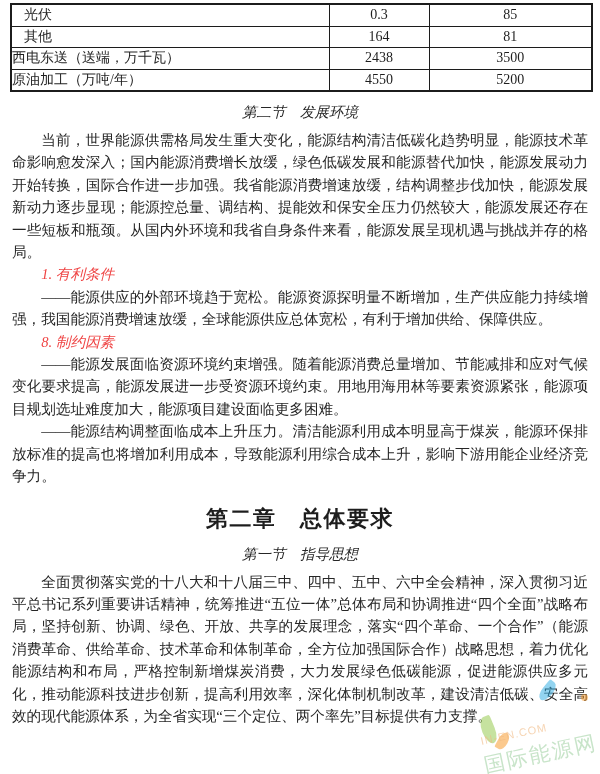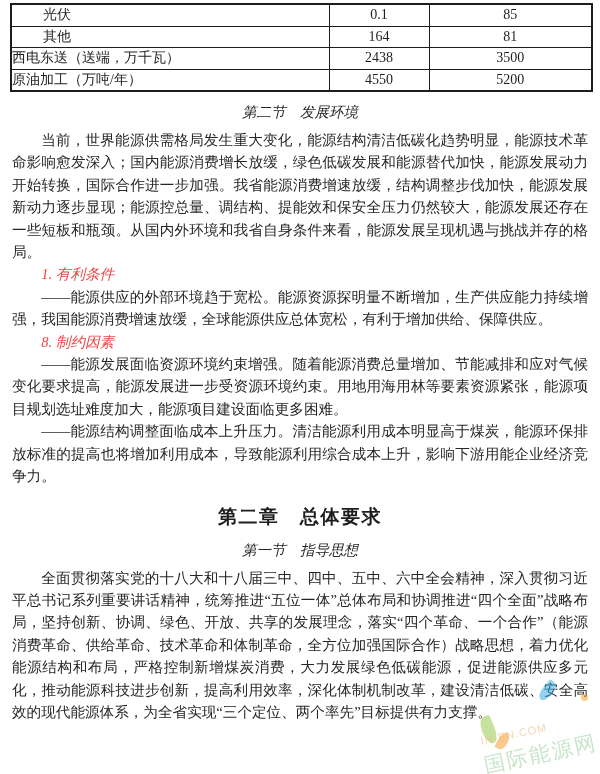--- a/index.html
+++ b/index.html
@@ -31,37 +31,37 @@
     font-size:14px;
     color:#1e1e1e;
     padding:0;
     overflow:hidden;
     white-space:nowrap;
   }
   col.c1 { width:318px; }
   col.c2 { width:100px; }
   col.c3 { width:163px; }
   td.lbl { padding-left:6px; }
-  td.lbl.sub { padding-left:31px;font-family:Liberation Serif, serif; }
+  td.lbl.sub { padding-left:12px;font-family:Liberation Serif, serif; }
   td.val { text-align:center; }
 
   
   .sec-heading {
     text-align:center;
     font-style:italic;
     font-size:14.5px;
     line-height:20px;
     margin:10px 0 7px 0;
     color:#262626;
   }
   .chapter-heading {
     font-family:"Liberation Sans","DejaVu Sans",sans-serif;
     font-weight:700;
     text-align:center;
-    font-size:19px;
+    font-size:22px;
     letter-spacing:1.5px;
     margin:16px 0 5px 0;
     color:#1d1d1d;
   }
 
   
   .para {
     margin:0;
     font-size:14.6px;
     line-height:22.4px;
@@ -145,21 +145,21 @@
 
   <table class="spec-table">
     <colgroup>
         <col class="c1">
         <col class="c2">
         <col class="c3">
       </colgroup>
     <tbody>
       <tr>
         <td class="lbl sub">光伏</td>
-        <td class="val">0.1</td>
+        <td class="val">0.3</td>
         <td class="val">85</td>
       </tr>
       <tr>
         <td class="lbl sub">其他</td>
         <td class="val">164</td>
         <td class="val">81</td>
       </tr>
       <tr>
         <td class="lbl">西电东送（送端，万千瓦）</td>
         <td class="val">2438</td>

